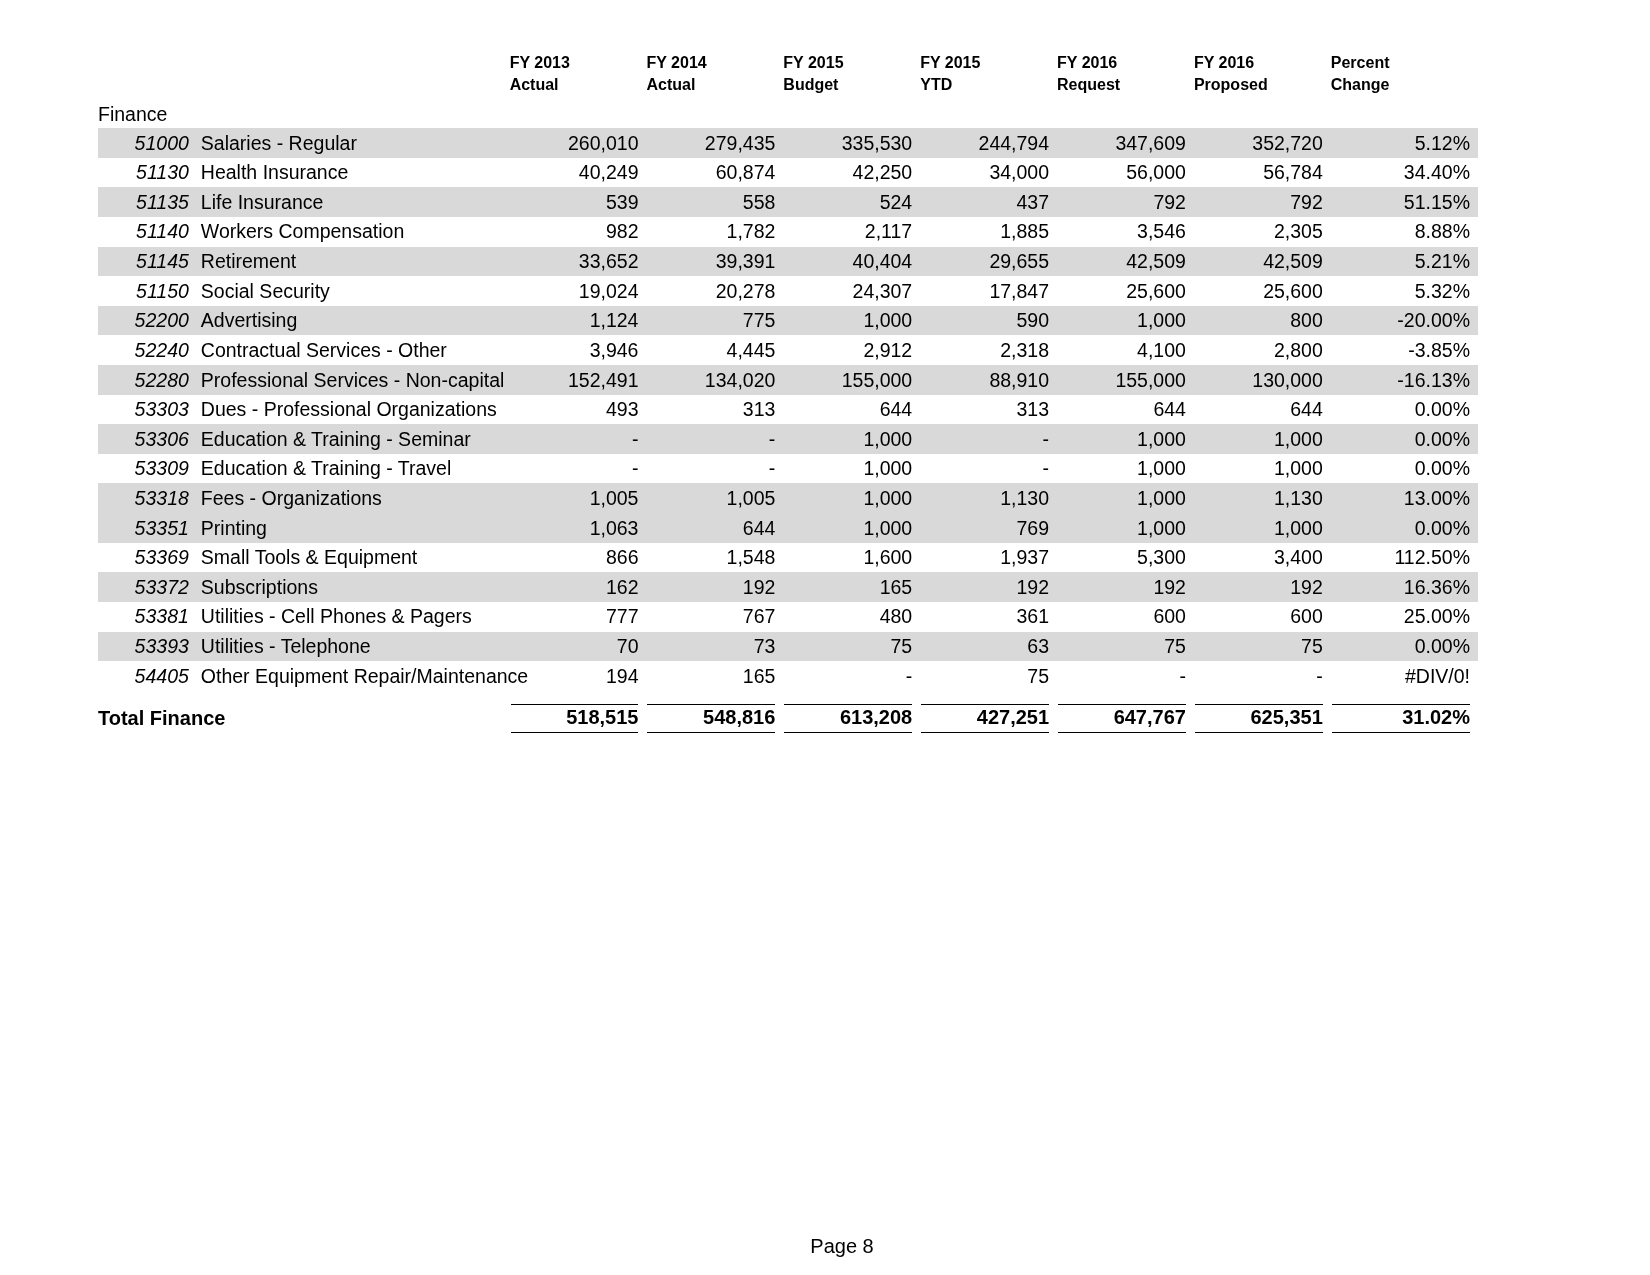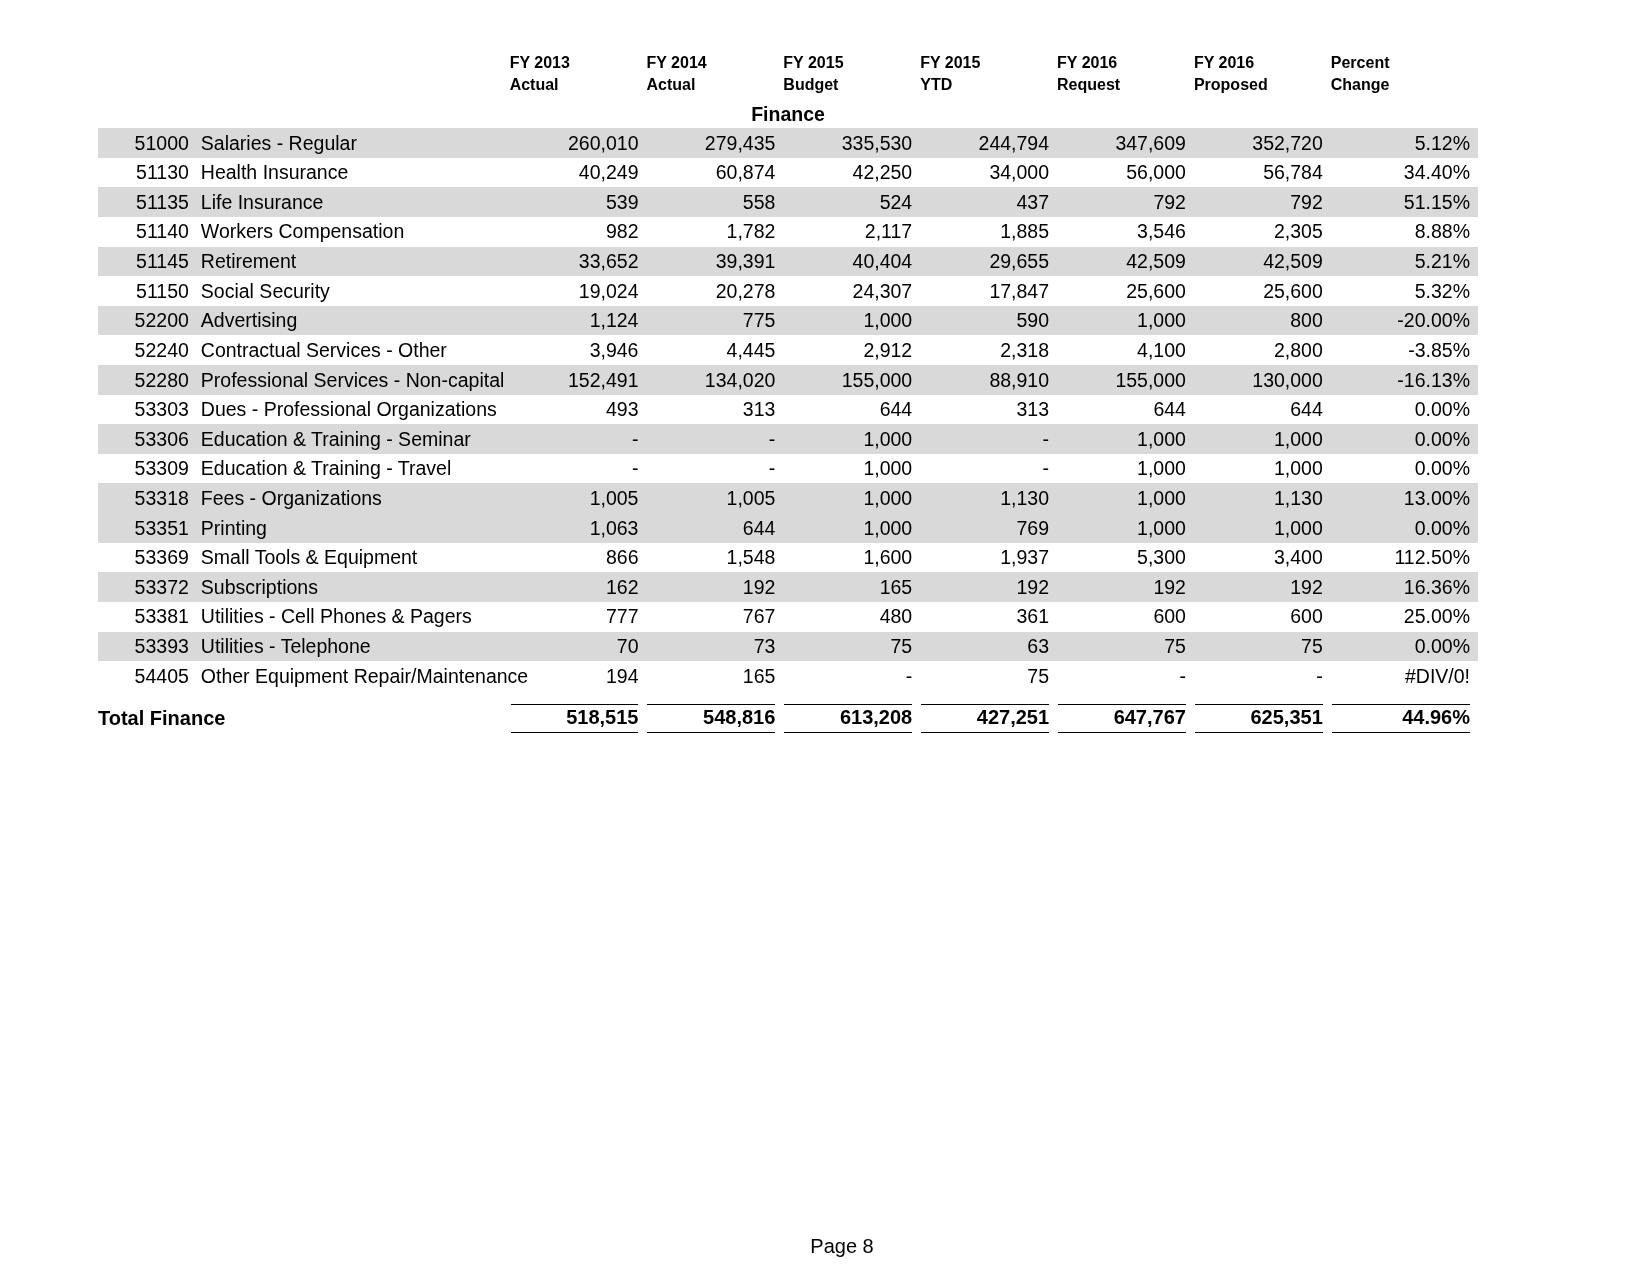--- a/index.html
+++ b/index.html
@@ -49,37 +49,38 @@
     line-height: 1.38;
     white-space: nowrap;
     margin-top: 44px;
   }
   thead th.blank { padding: 0; }
   thead th .l1 { display: block; }
   thead th .l2 { display: block; }
 
   
   tr.section-row td {
-    font-weight: bold;
+    font-weight: normal;
     font-size: 19.5px;
     padding: 4px 0 2px 0;
-    text-align: center;
+    text-align: left;
   }
   tr.section-row td.section-name { white-space: nowrap; }
 
   
   tbody tr.data-row td {
     padding: 3.5px 0 3.5px 0;
     font-size: 19.5px;
     line-height: 1.16;
     white-space: nowrap;
   }
   tbody tr.shaded td { background: #d9d9d9; }
 
   td.code {
+    font-style: italic;
     text-align: right;
     padding-right: 10px !important;
     font-size: 19px;
   }
   td.desc {
     text-align: left;
     padding-left: 2px !important;
   }
   td.num {
     text-align: right;
@@ -416,21 +417,21 @@
         <td class="num">
             <span class="ul">427,251</span>
           </td>
         <td class="num">
             <span class="ul">647,767</span>
           </td>
         <td class="num">
             <span class="ul">625,351</span>
           </td>
         <td class="pct">
-            <span class="ul">44.96%</span>
+            <span class="ul">31.02%</span>
           </td>
       </tr>
     </tfoot>
   </table>
 
   <div class="footer">Page 8</div>
 
 </div>
 
 </body></html>

